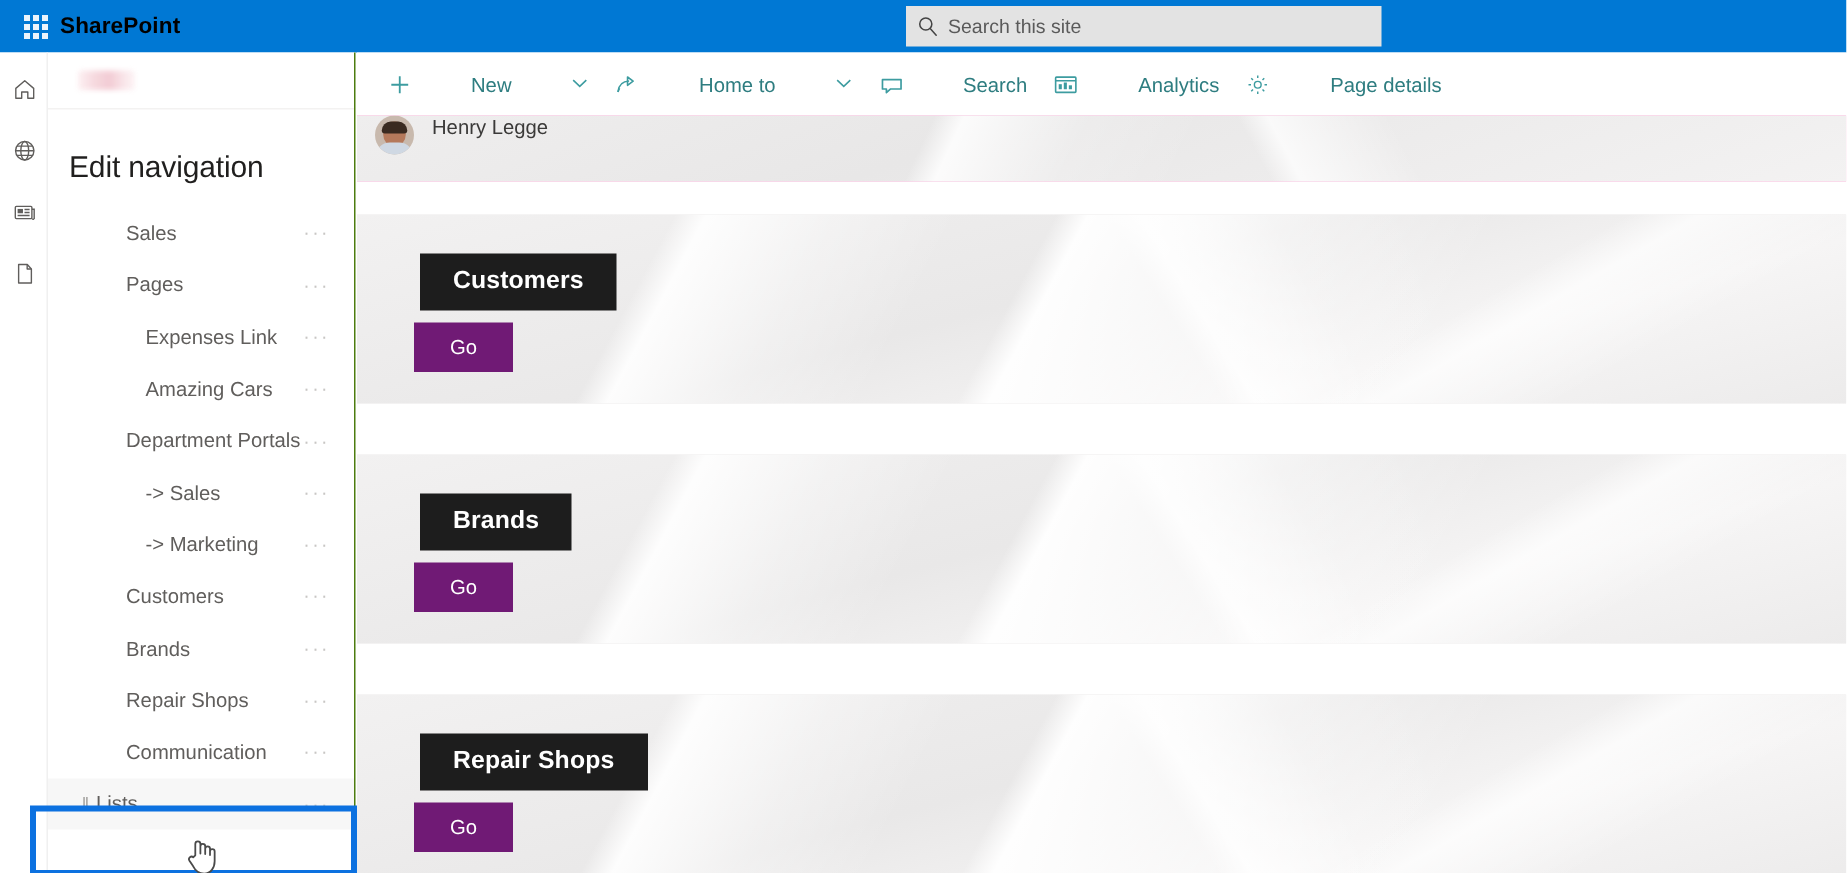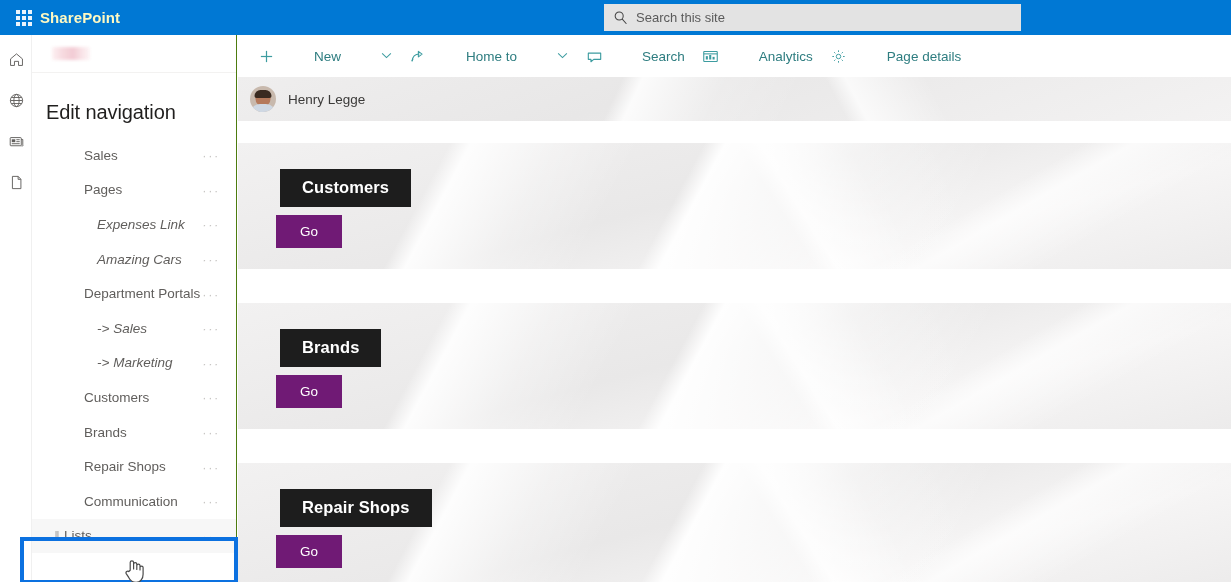--- a/index.html
+++ b/index.html
@@ -45,32 +45,32 @@
     grid-template-rows: repeat(3, 4px);
     gap: 2px;
   }
   .waffle-grid i {
     display: block;
     width: 4px; height: 4px;
     background: #ffffff;
     opacity: 0.92;
   }
   .suite-brand {
-    color: #fef9c3;
+    color: #000000;
     font-size: 15px;
     font-weight: bold;
     letter-spacing: 0.1px;
     margin-left: -8px;
     cursor: pointer;
   }
   .suite-search {
     position: absolute;
     left: 604px;
     top: 4px;
-    width: 417px;
+    width: 317px;
     height: 27px;
     background: #e3e3e3;
     display: flex;
     align-items: center;
     cursor: text;
   }
   .suite-search .s-icon {
     width: 32px;
     display: flex;
     align-items: center;
@@ -180,21 +180,21 @@
     position: absolute;
     right: 16px;
     top: 50%;
     transform: translateY(-50%);
     color: #c8c6c4;
     font-size: 13px;
     letter-spacing: 1.6px;
     cursor: pointer;
   }
   .nav-row.lvl0 { padding-left: 32px; }
-  .nav-row.lvl1 { padding-left: 32px; font-style: italic; }
+  .nav-row.lvl1 { padding-left: 32px; }
   .nav-row.selected { padding-left: 12px; }
 
   .focus-ring {
     position: absolute;
     left: -12px;
     top: 502px;
     width: 218px;
     height: 47px;
     border: 4px solid #0c71e0;
     box-sizing: border-box;
@@ -251,21 +251,21 @@
   .cmd .caret {
     margin-left: 8px;
     color: #3d9ca0;
     font-size: 9px;
   }
 
   .author-row {
     position: relative;
     height: 44px;
     display: flex;
-    align-items: center;
+    align-items: flex-start;
     padding-left: 12px;
     box-sizing: border-box;
     overflow: hidden;
     background: #f9a8d4;
   }
   .author-row .pattern {
     position: absolute;
     inset: 0;
     background:
       linear-gradient(115deg, rgba(255,255,255,0) 38%, rgba(255,255,255,0.85) 40%, rgba(255,255,255,0.2) 48%, rgba(255,255,255,0) 56%),

